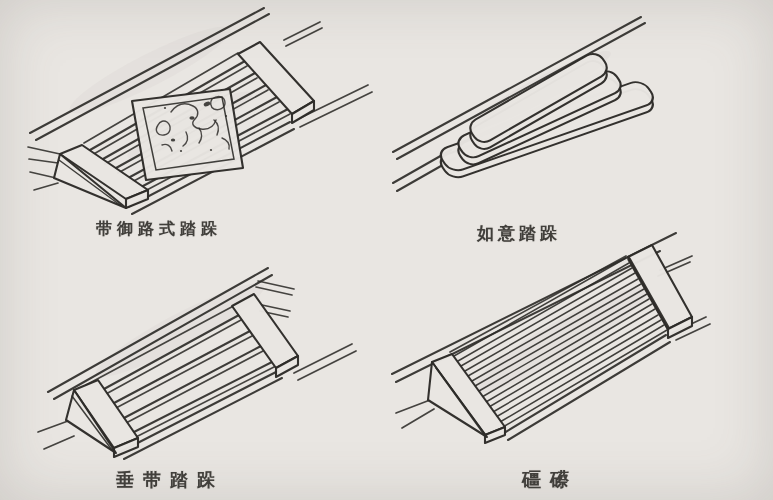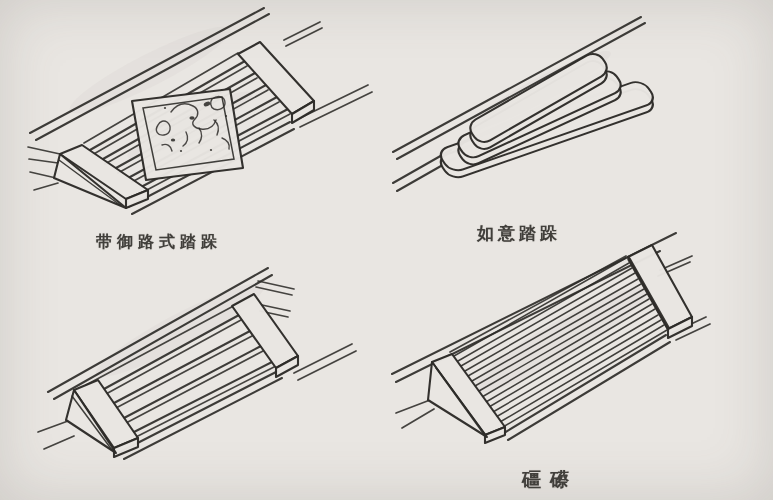--- a/index.html
+++ b/index.html
@@ -26,21 +26,21 @@
   .blob{fill:var(--ink);stroke:none;opacity:.88;}
   .smudge{fill:#b9b4ae;opacity:.10;}
   .caption{
     position:absolute;
     color:var(--caption);
     font-weight:bold;
     white-space:nowrap;
     text-shadow:0 0 1px rgba(70,65,60,.35);
     user-select:none;
   }
-  #cap-yulu   {left:96px; top:232px; font-size:16px; letter-spacing:5px;}
+  #cap-yulu   {left:96px; top:219px; font-size:16px; letter-spacing:5px;}
   #cap-ruyi   {left:477px;top:222px; font-size:17px; letter-spacing:4px;}
   #cap-chuidai{left:116px;top:468px; font-size:18px; letter-spacing:9px;}
   #cap-jiangca{left:522px;top:467px; font-size:19px; letter-spacing:9px;}
 </style>
 </head>
 <body>
 
 <div id="stage">
 
 <svg id="art" width="773" height="500" viewBox="0 0 773 500">
@@ -233,14 +233,15 @@
       <polygon class="face" points="432,362 452,354 505,427 485,435"></polygon>
       <polygon class="face" points="485,435 505,427 505,435 485,443"></polygon>
       <polygon class="face" points="432,362 487,437 428,400"></polygon>
       <path class="thin" d="M436,368 L483,433"></path>
     </g>
   </g>
 </svg>
 
   <div class="caption" id="cap-yulu">带御路式踏跺</div>
   <div class="caption" id="cap-ruyi">如意踏跺</div>
+  <div class="caption" id="cap-chuidai">垂带踏跺</div>
   <div class="caption" id="cap-jiangca">礓礤</div>
 </div>
 
 </body></html>

